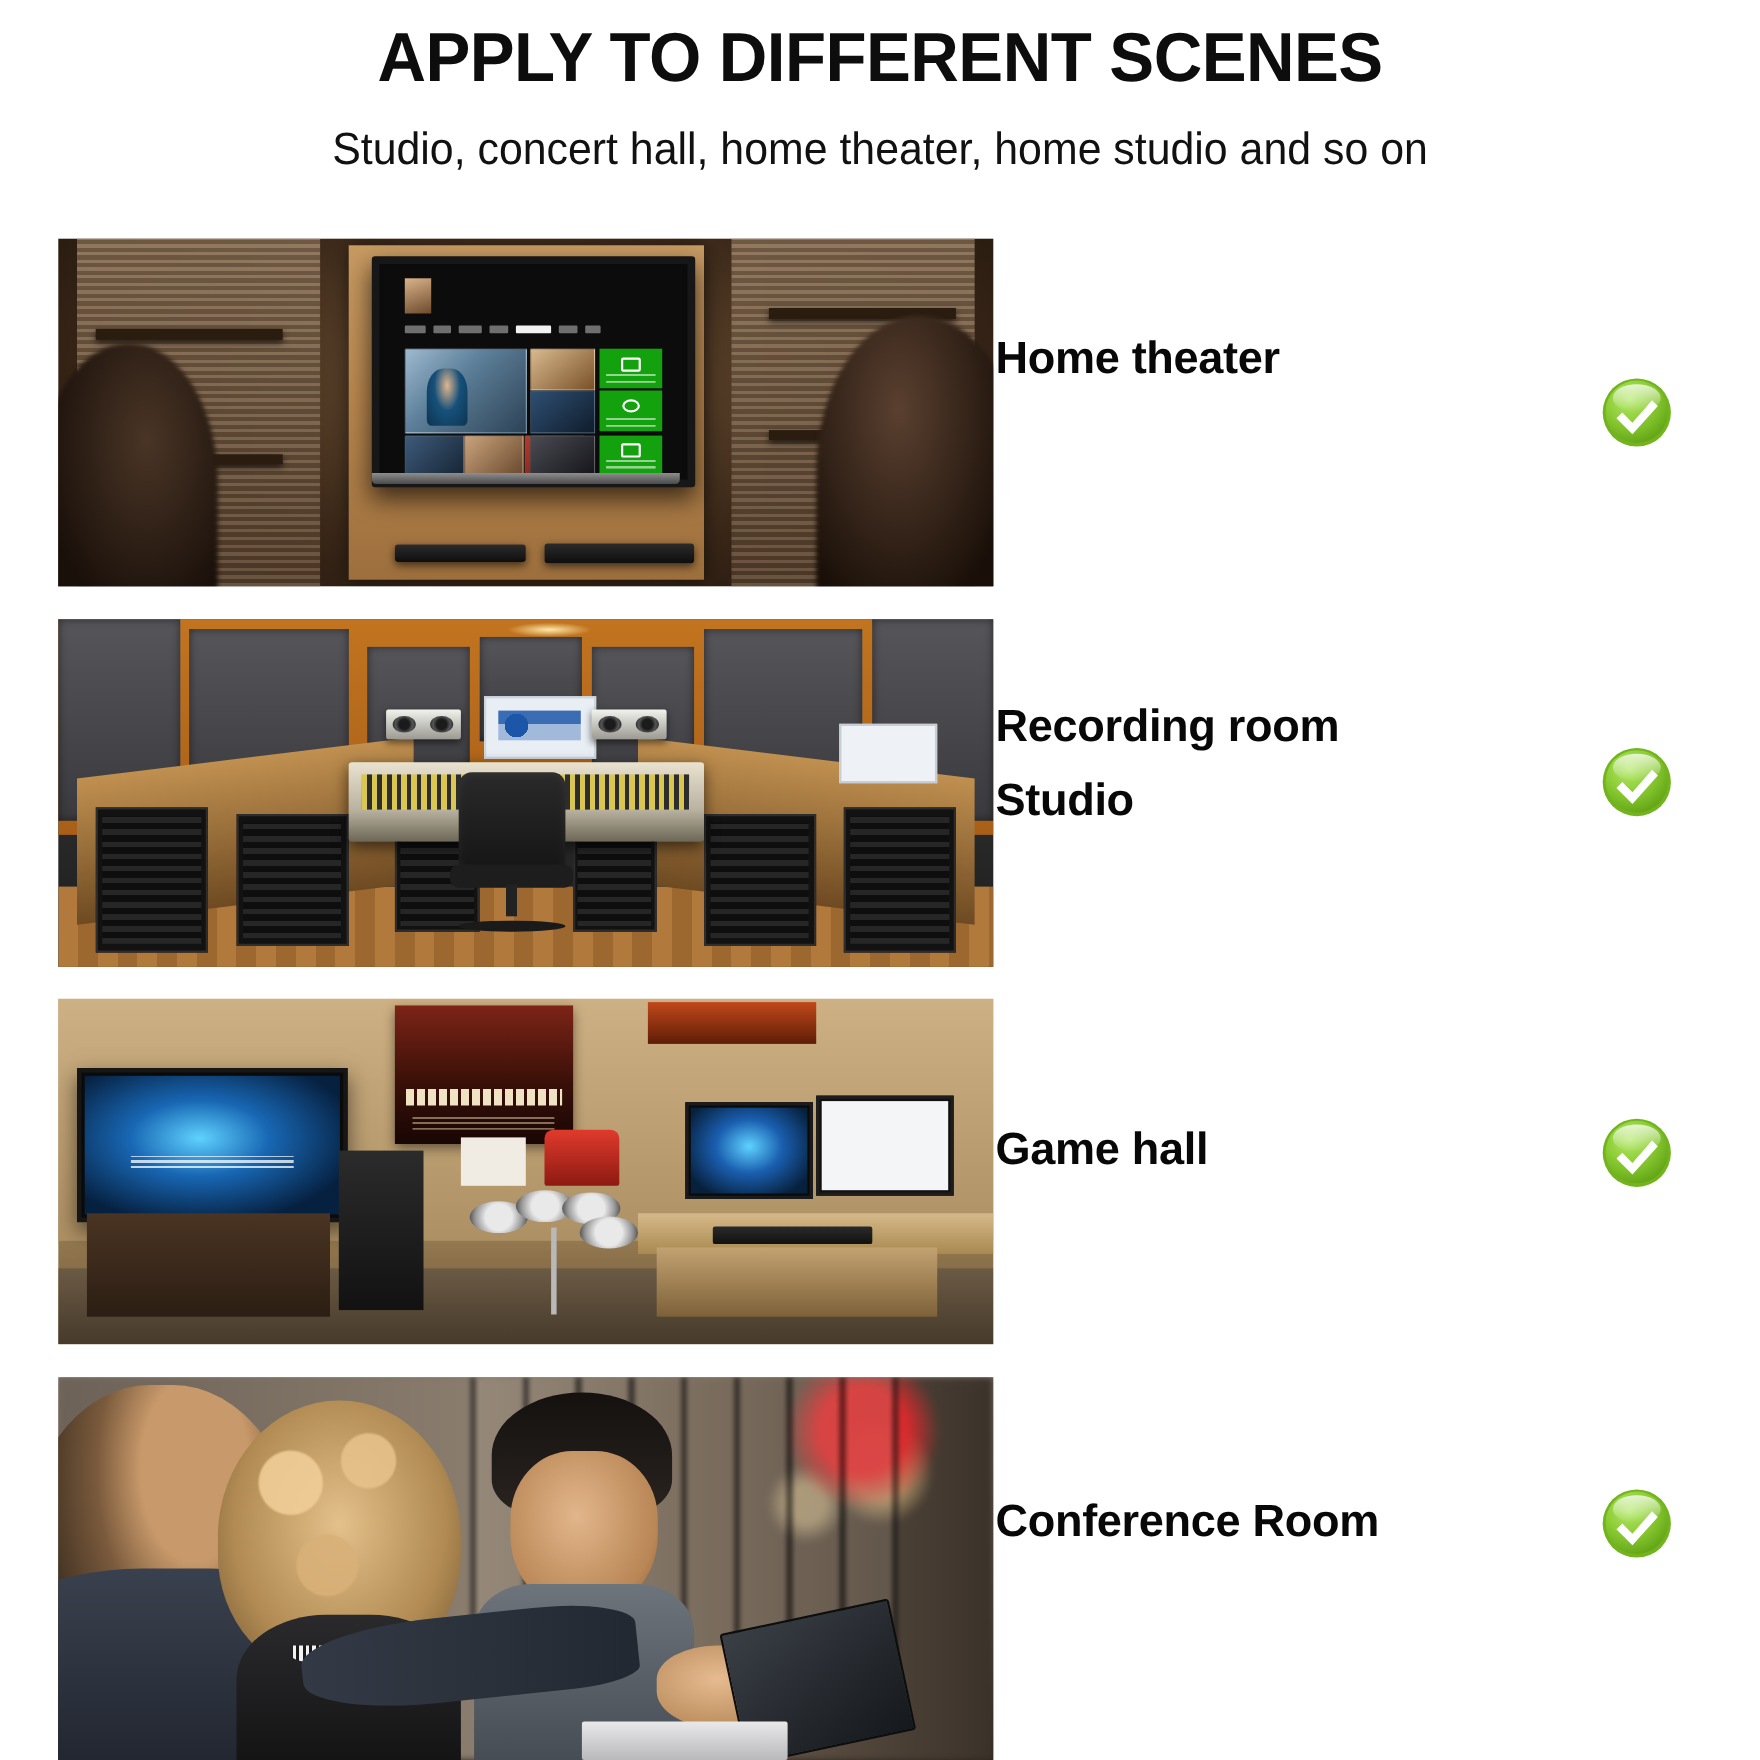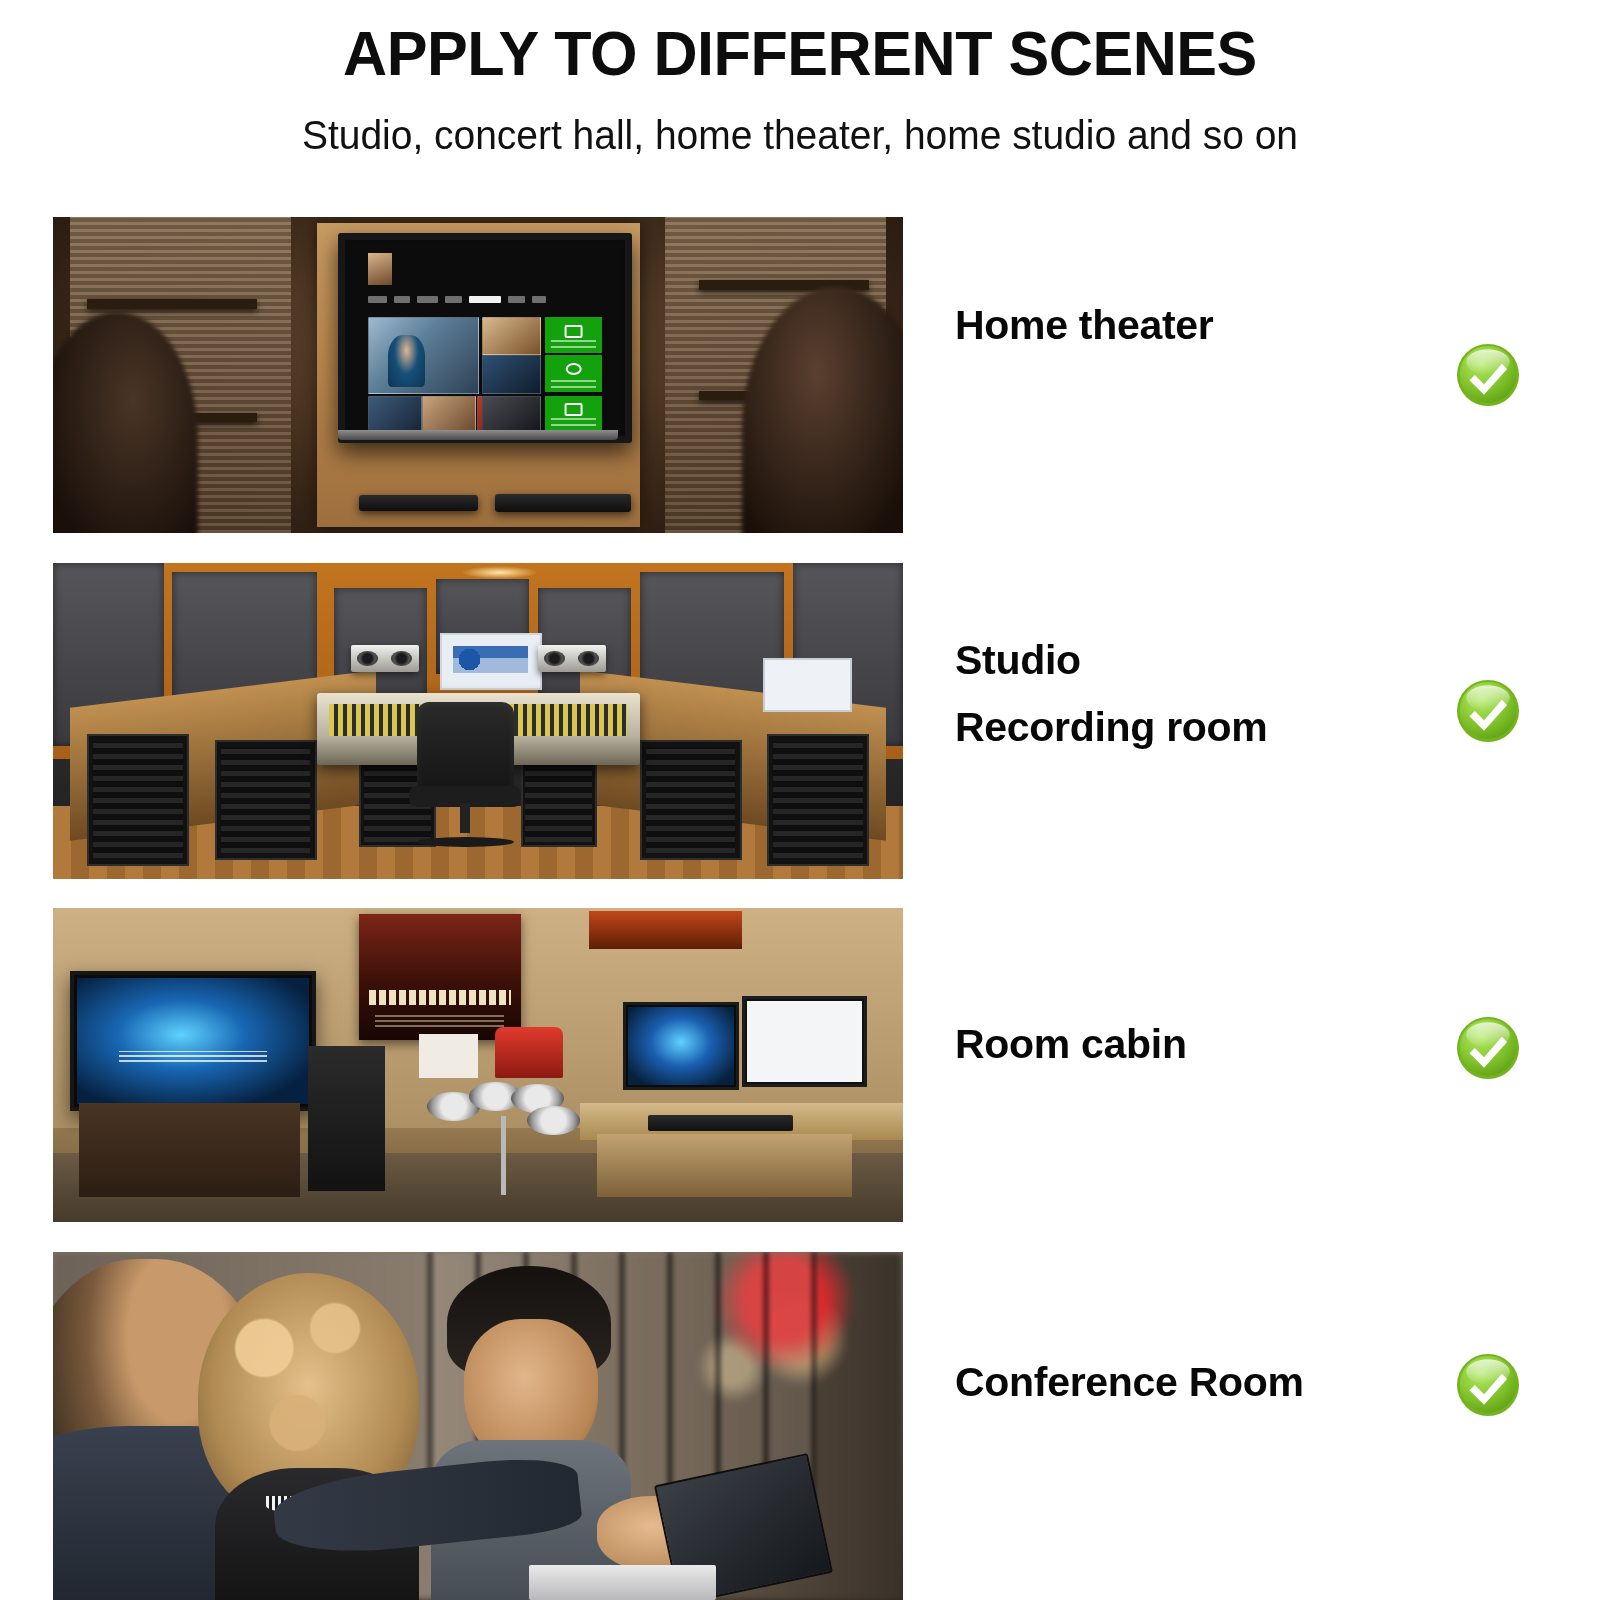--- a/index.html
+++ b/index.html
@@ -28,21 +28,21 @@
 
   
   .row{position:absolute;}
   .photo{
     position:absolute;left:53px;width:850px;
     overflow:hidden;background:#1a1410;
   }
   .photo-inner{position:absolute;inset:0;overflow:hidden;}
 
   .label{
-    position:absolute;left:955px;
+    position:absolute;left:905px;
     font-size:41px;font-weight:bold;color:#080808;
     line-height:1.0;letter-spacing:-0.3px;
     white-space:nowrap;
   }
   .label .ln{display:block;}
   .label .ln + .ln{margin-top:26px;}
 
   .check{
     position:absolute;width:66px;height:66px;left:1455px;
   }
@@ -378,22 +378,22 @@
         <div class="console"></div>
         <div class="chair">
           <div class="back"></div>
           <div class="seat"></div>
           <div class="stem"></div>
           <div class="base"></div>
         </div>
       </div>
     </div>
     <div class="label" style="top:640px;">
+      <span class="ln">Recording room</span>
       <span class="ln">Studio</span>
-      <span class="ln">Recording room</span>
     </div>
     <div class="check" style="top:678px;">
       <svg viewBox="0 0 100 100" aria-hidden="true">
         <circle cx="50" cy="50" r="47" fill="#73b41e"></circle>
         <circle cx="50" cy="49" r="43" fill="url(#gA)"></circle>
         <ellipse cx="50" cy="30" rx="33" ry="19" fill="url(#glA)"></ellipse>
         <path d="M30 50 L44 64 L71 33 L79 41 L44 80 L22 58 Z" fill="#ffffff"></path>
       </svg>
     </div>
   </div>
@@ -423,21 +423,21 @@
         <div class="white"></div>
         <div class="red"></div>
         <div class="desk"></div>
         <div class="deskleg"></div>
         <div class="m1"></div>
         <div class="m2"></div>
         <div class="kbd"></div>
       </div>
     </div>
     <div class="label" style="top:1024px;">
-      <span class="ln">Room cabin</span>
+      <span class="ln">Game hall</span>
     </div>
     <div class="check" style="top:1015px;">
       <svg viewBox="0 0 100 100" aria-hidden="true">
         <circle cx="50" cy="50" r="47" fill="#73b41e"></circle>
         <circle cx="50" cy="49" r="43" fill="url(#gA)"></circle>
         <ellipse cx="50" cy="30" rx="33" ry="19" fill="url(#glA)"></ellipse>
         <path d="M30 50 L44 64 L71 33 L79 41 L44 80 L22 58 Z" fill="#ffffff"></path>
       </svg>
     </div>
   </div>

